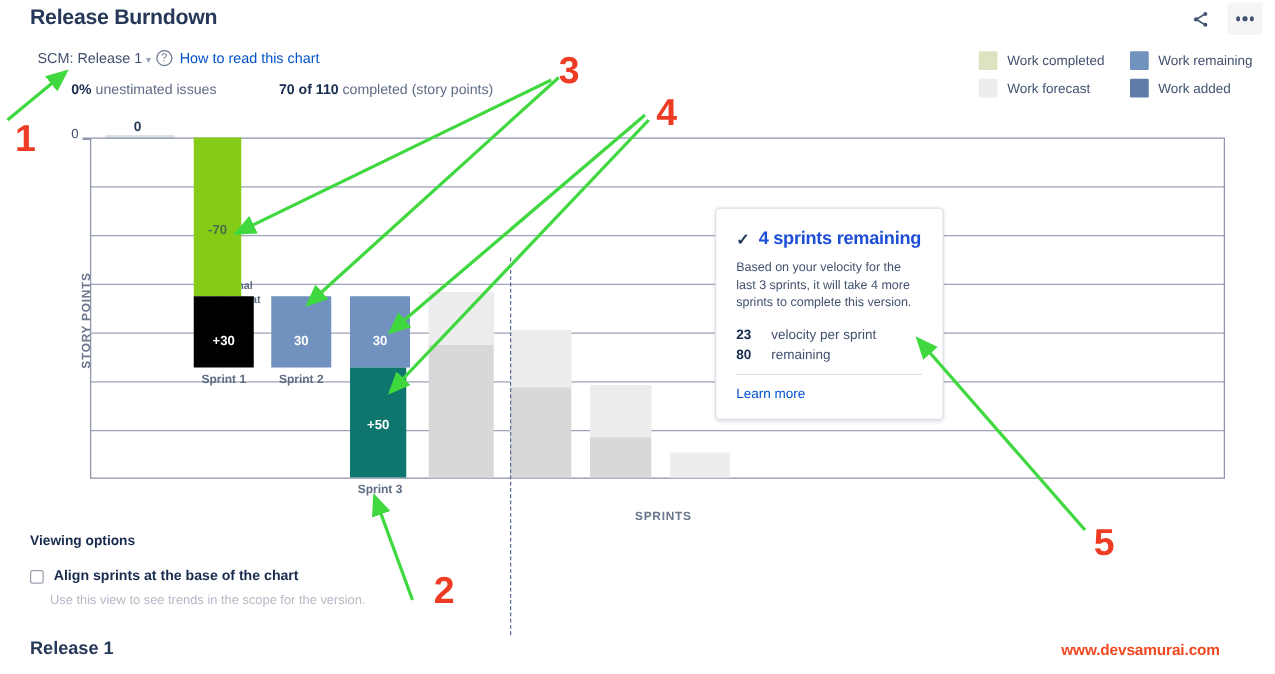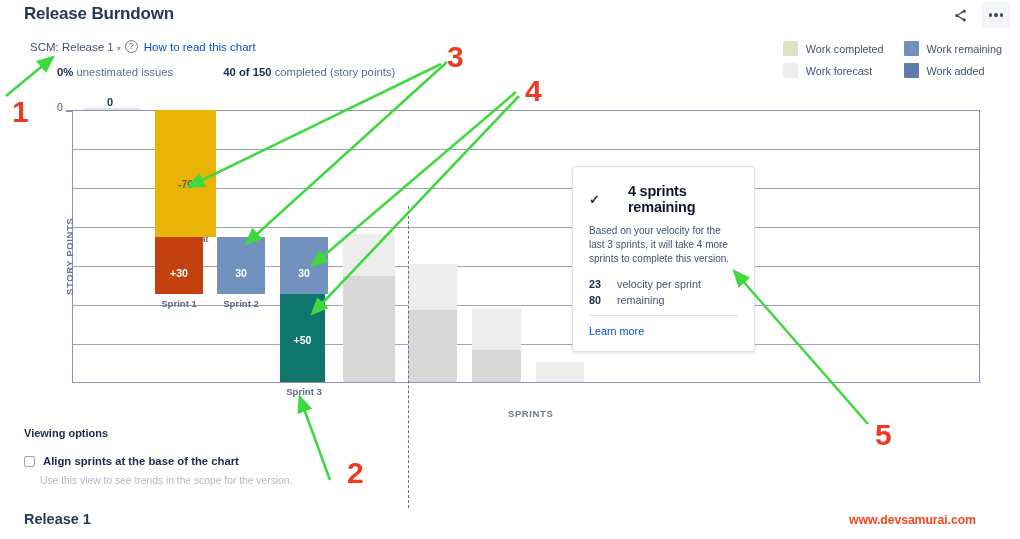--- a/index.html
+++ b/index.html
@@ -90,21 +90,21 @@
   }
 
   
   #insight-card {
     position:absolute; left:572px; top:166px; width:183px;
     background:#ffffff; border:1px solid #DFE1E6; border-radius:4px;
     box-shadow:0 1px 3px rgba(9,30,66,.13); padding:16px 16px 14px 16px;
   }
   #insight-head { display:flex; align-items:center; gap:7px; margin-bottom:9px; }
   #check-icon { color:#253858; font-size:13px; font-weight:bold; line-height:1; }
-  #insight-title { font-size:14.5px; font-weight:bold; color:#0f172a; letter-spacing:-.2px;margin-left:21px; }
+  #insight-title { font-size:14.5px; font-weight:bold; color:#1d4ed8; letter-spacing:-.2px; }
   #insight-body { font-size:10px; color:#42526E; line-height:1.42; margin-bottom:11px; }
   .metric { display:flex; gap:11px; font-size:10.8px; margin-bottom:4px; align-items:baseline; }
   .metric .num { font-weight:bold; color:#172B4D; min-width:17px; }
   .metric .lbl { color:#42526E; }
   #metric-rule { height:1px; background:#DFE1E6; margin:9px 0 9px 0; }
   #learn-more { font-size:10.8px; color:#0052CC; cursor:pointer; }
 
   
   #viewing-title { position:absolute; left:24px; top:427px; font-size:11px; font-weight:bold; color:#172B4D; }
   #align-row { position:absolute; left:24px; top:455px; display:flex; align-items:center; gap:8px; }
@@ -153,21 +153,21 @@
   <span id="version-select">
     <span>SCM: Release 1</span><span class="caret">▾</span>
   </span>
   <span id="help-icon">?</span>
   <span id="how-to-link">How to read this chart</span>
 </div>
 
 <div id="stats">
   <span class="seg"><b>0%</b>
     <span>unestimated issues</span></span>
-  <span class="seg second"><b>40 of 150</b>
+  <span class="seg second"><b>70 of 110</b>
     <span>completed (story points)</span></span>
 </div>
 
 <div id="legend">
   <div class="legend-item">
     <span class="sw" style="background:#DCE3C0"></span>
     <span>Work completed</span>
   </div>
   <div class="legend-item">
     <span class="sw" style="background:#7191BE"></span>
@@ -195,25 +195,25 @@
 
   <div class="gridline" style="top:39px"></div>
   <div class="gridline" style="top:78px"></div>
   <div class="gridline" style="top:117px"></div>
   <div class="gridline" style="top:156px"></div>
   <div class="gridline" style="top:195px"></div>
   <div class="gridline" style="top:234px"></div>
 
   <div id="original-estimate-note">Original estimate at start of version</div>
 
-  <div class="bar" style="left:83px; top:0px; width:61px; height:127px; background:#eab308;">
+  <div class="bar" style="left:83px; top:0px; width:38px; height:127px; background:#84cc16;">
     <span class="bar-label dark" style="top:68px;">-70</span>
   </div>
 
-  <div class="bar" style="left:83px; top:127px; width:48px; height:57px; background:#c2410c;">
+  <div class="bar" style="left:83px; top:127px; width:48px; height:57px; background:#000000;">
     <span class="bar-label" style="top:30px;">+30</span>
   </div>
   <span class="sprint-name" style="left:83px; width:48px; top:188px;">Sprint 1</span>
 
   <div class="bar" style="left:145px; top:127px; width:48px; height:57px; background:#7191BE;">
     <span class="bar-label" style="top:30px;">30</span>
   </div>
   <span class="sprint-name" style="left:145px; width:48px; top:188px;">Sprint 2</span>
 
   <div class="bar" style="left:208px; top:127px; width:48px; height:57px; background:#7191BE;">

